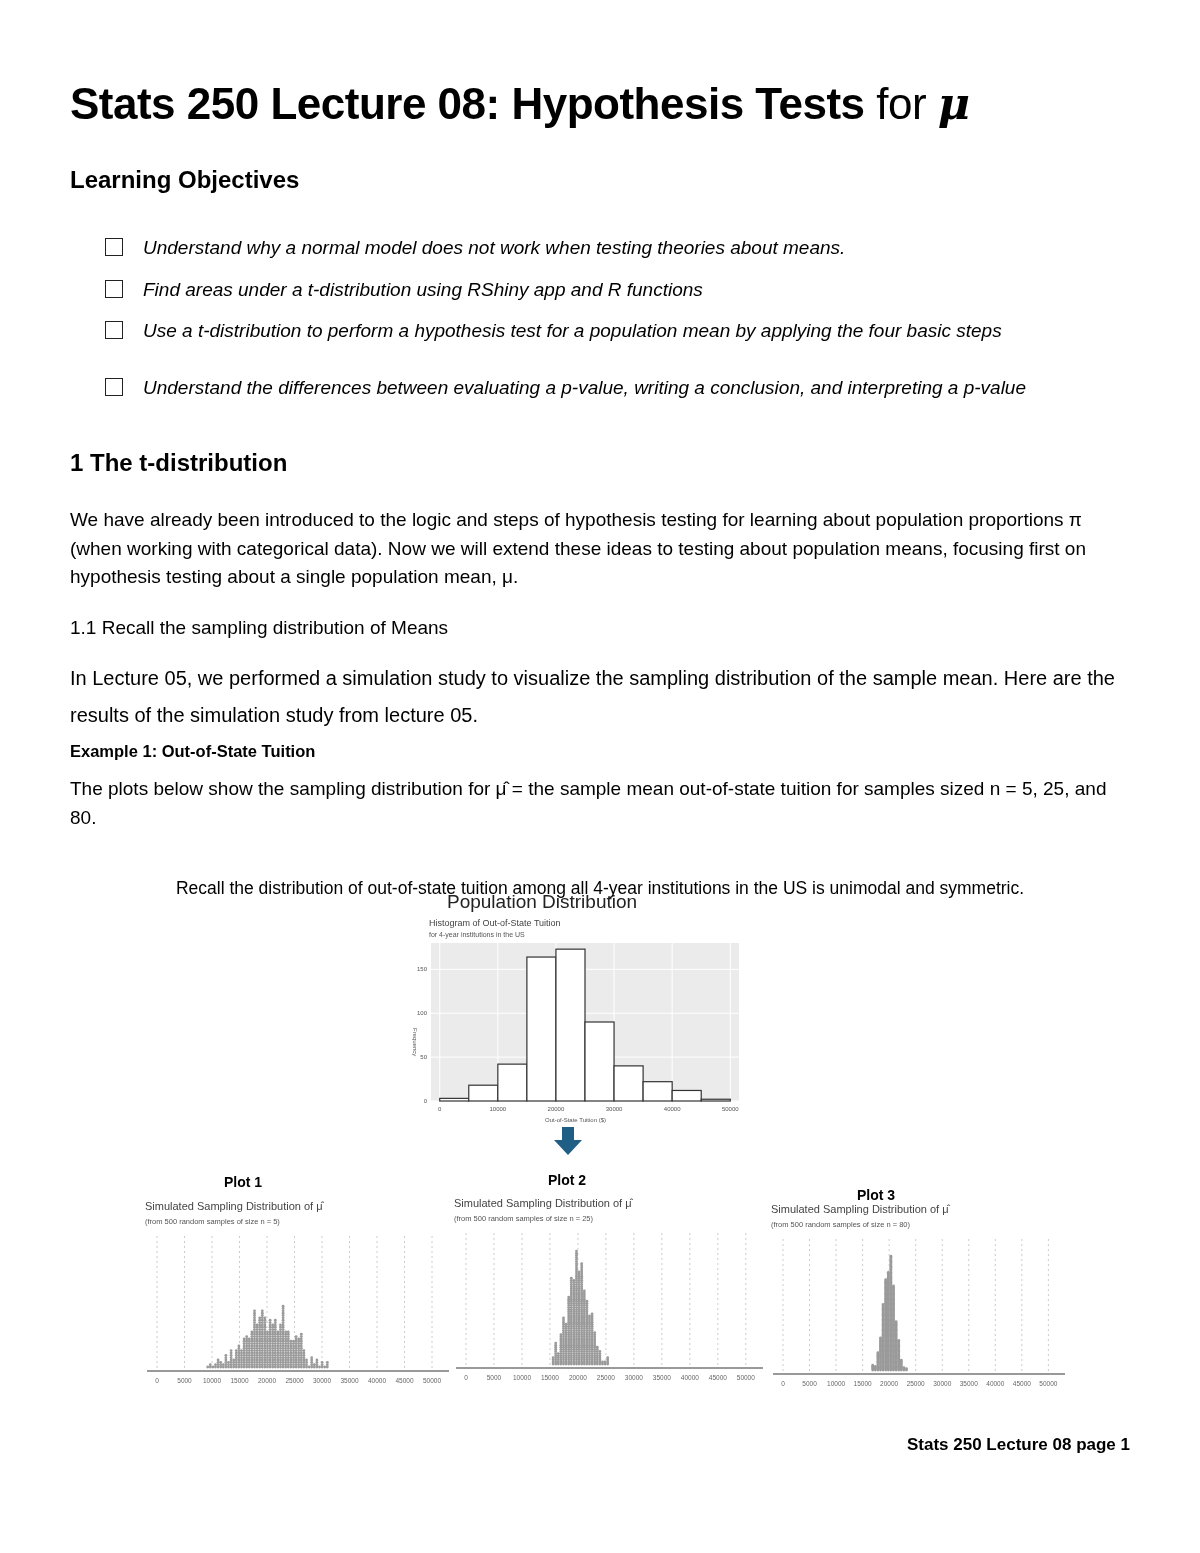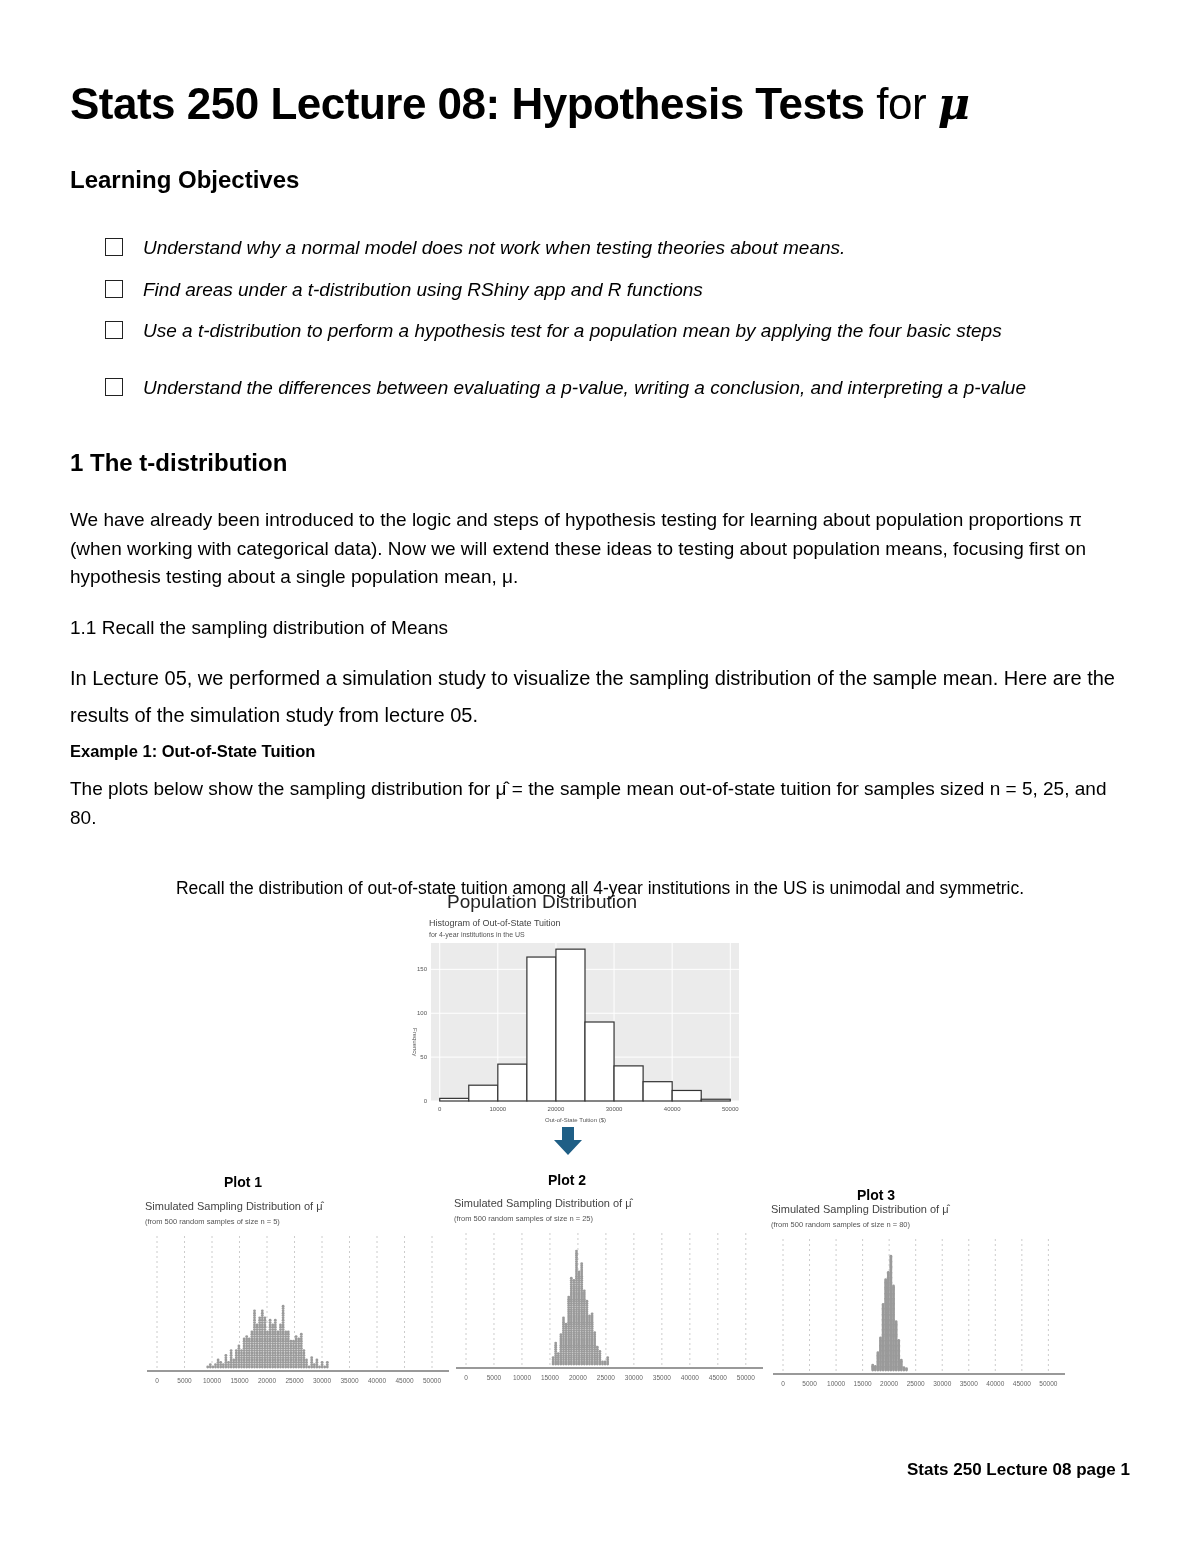--- a/index.html
+++ b/index.html
@@ -12,21 +12,21 @@
   .h2 { font-size:24px; font-weight:bold; white-space:nowrap; }
   .obj { left:105px; font-size:19px; font-style:italic; display:flex; align-items:flex-start; width:1010px; line-height:31px; }
   .obj .box { width:16px; height:16px; border:1.5px solid #222; margin-right:20px; margin-top:6px; flex:0 0 auto; }
   .para { left:70px; width:1060px; font-size:19px; line-height:28.5px; }
   .para2 { left:70px; width:1060px; font-size:20px; line-height:37px; }
   .h3 { font-size:19px; font-weight:normal; white-space:nowrap; }
   .h4 { font-size:16.5px; font-weight:bold; white-space:nowrap; }
   .center { left:70px; width:1060px; text-align:center; font-size:17.5px;margin-top:20px; }
   svg text { font-family:"Liberation Sans", sans-serif; }
   .plotlabel { font-size:14px; font-weight:bold; }
-  .footer { right:70px; top:1435px; font-size:17px; font-weight:bold; white-space:nowrap;margin-top:25px; }
+  .footer { right:70px; top:1435px; font-size:17px; font-weight:bold; white-space:nowrap; }
 </style>
 </head>
 <body>
 
 <div class="abs title">
   <span>Stats 250 Lecture 08: Hypothesis Tests</span><span class="light"> for </span><span class="mu">μ</span>
 </div>
 
 <div class="abs h2" style="left:70px; top:166px;">Learning Objectives</div>
 

